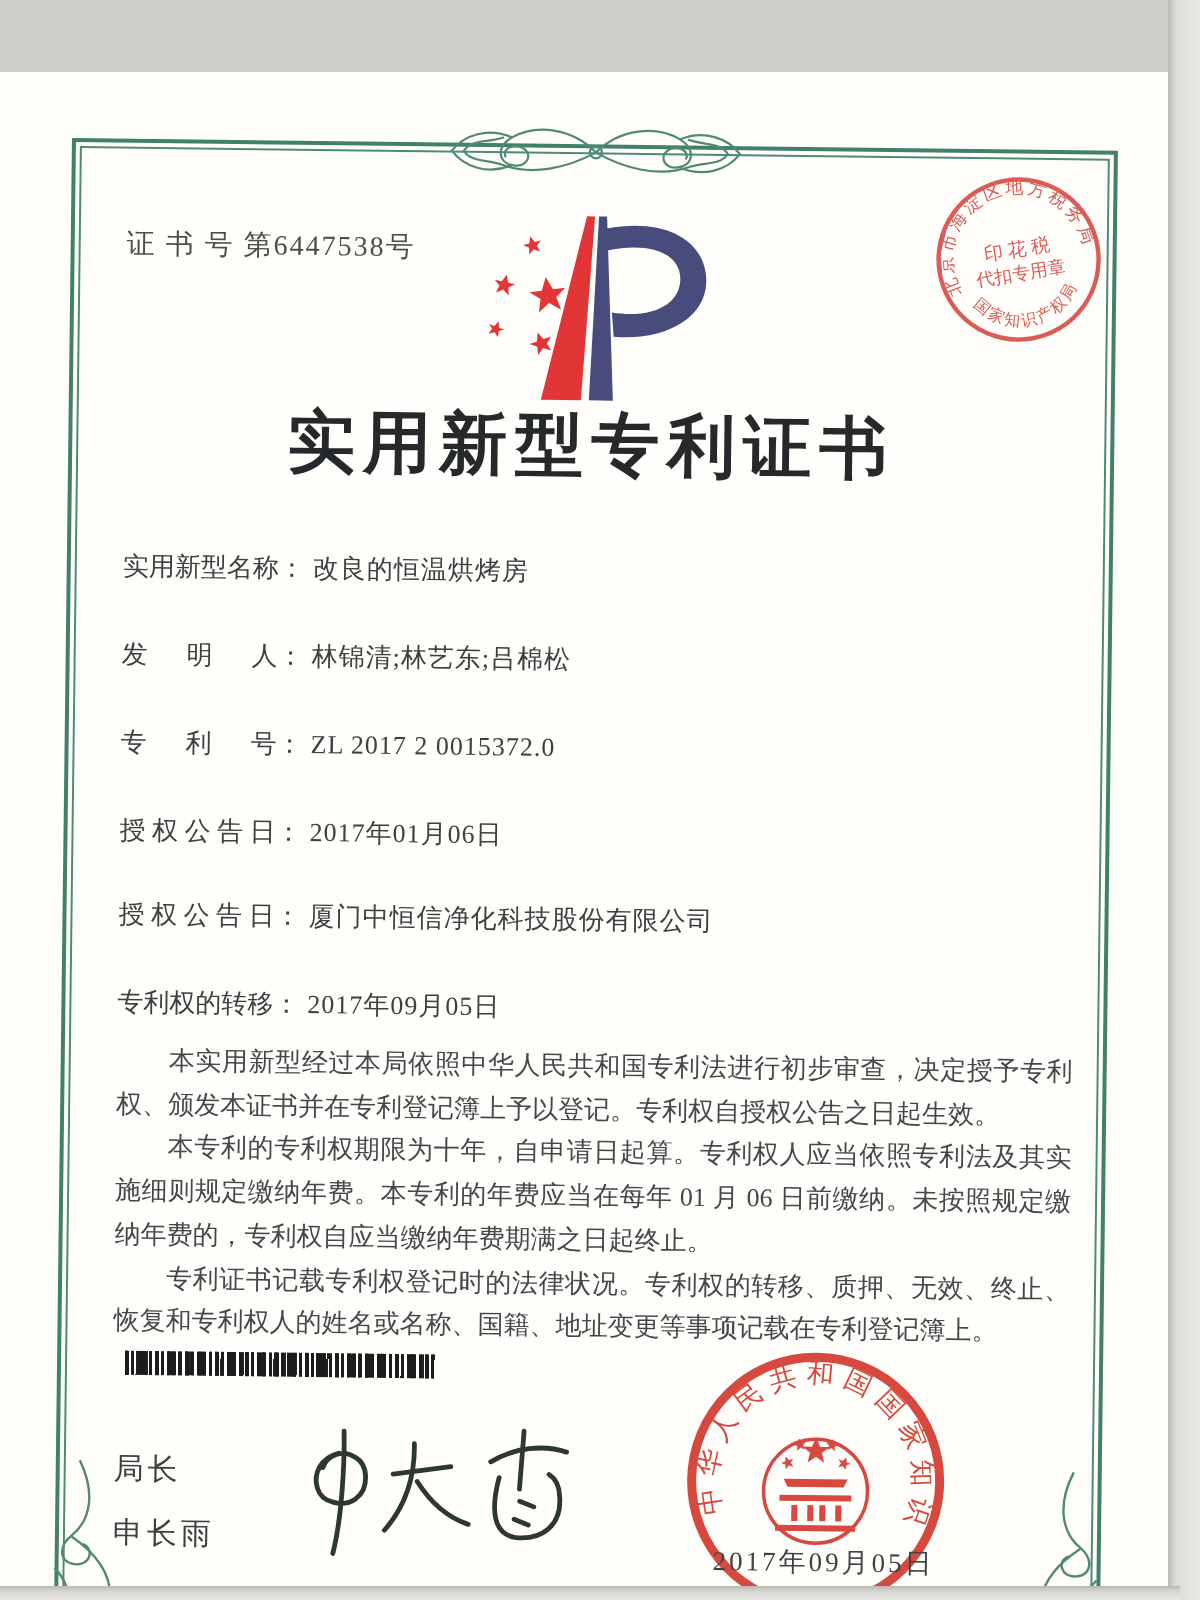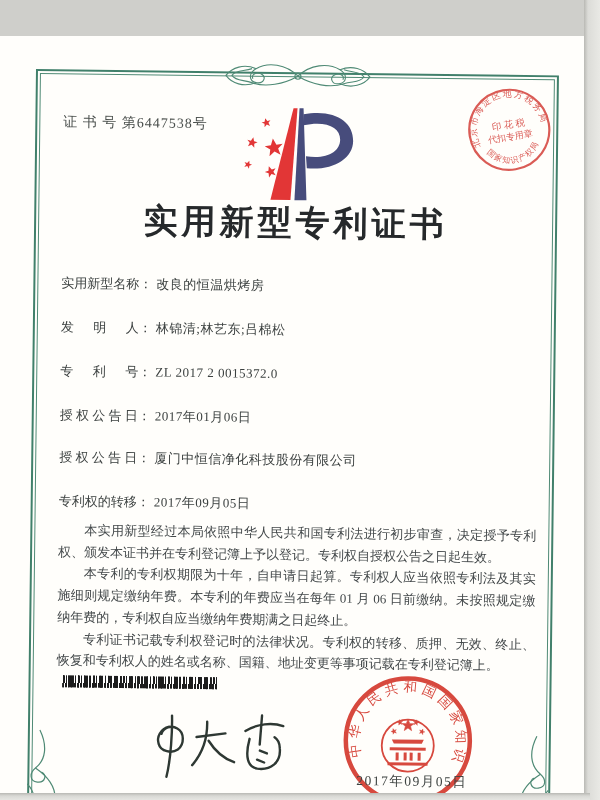--- a/index.html
+++ b/index.html
@@ -146,20 +146,24 @@
     </div>
 
     <div class="bodytext">
       <p>本实用新型经过本局依照中华人民共和国专利法进行初步审查，决定授予专利权、颁发本证书并在专利登记簿上予以登记。专利权自授权公告之日起生效。</p>
       <p>本专利的专利权期限为十年，自申请日起算。专利权人应当依照专利法及其实施细则规定缴纳年费。本专利的年费应当在每年 01 月 06 日前缴纳。未按照规定缴纳年费的，专利权自应当缴纳年费期满之日起终止。</p>
       <p>专利证书记载专利权登记时的法律状况。专利权的转移、质押、无效、终止、恢复和专利权人的姓名或名称、国籍、地址变更等事项记载在专利登记簿上。</p>
     </div>
 
     <div class="barcode"></div>
 
+    <div class="officer">
+      <div>局长</div>
+      <div>申长雨</div>
+    </div>
 
     <svg class="signature" width="168" height="74" viewBox="0 0 168 74">
       <g fill="none" stroke="#2e3833" stroke-width="2.4" stroke-linecap="round" transform="rotate(-2 84 37)">
         <path d="M28,16 C19,18 15,26 17,33 C19,41 30,43 36,39 C43,34 43,22 36,18 C30,14 22,17 20,23"></path>
         <path d="M31,5 C31,20 29,48 24,66"></path>
         <path d="M66,12 C66,28 61,43 50,55"></path>
         <path d="M55,27 L84,24"></path>
         <path d="M67,31 C73,41 81,49 92,53"></path>
         <path d="M104,22 C116,15 131,14 142,18"></path>
         <path d="M121,7 L118,36"></path>

